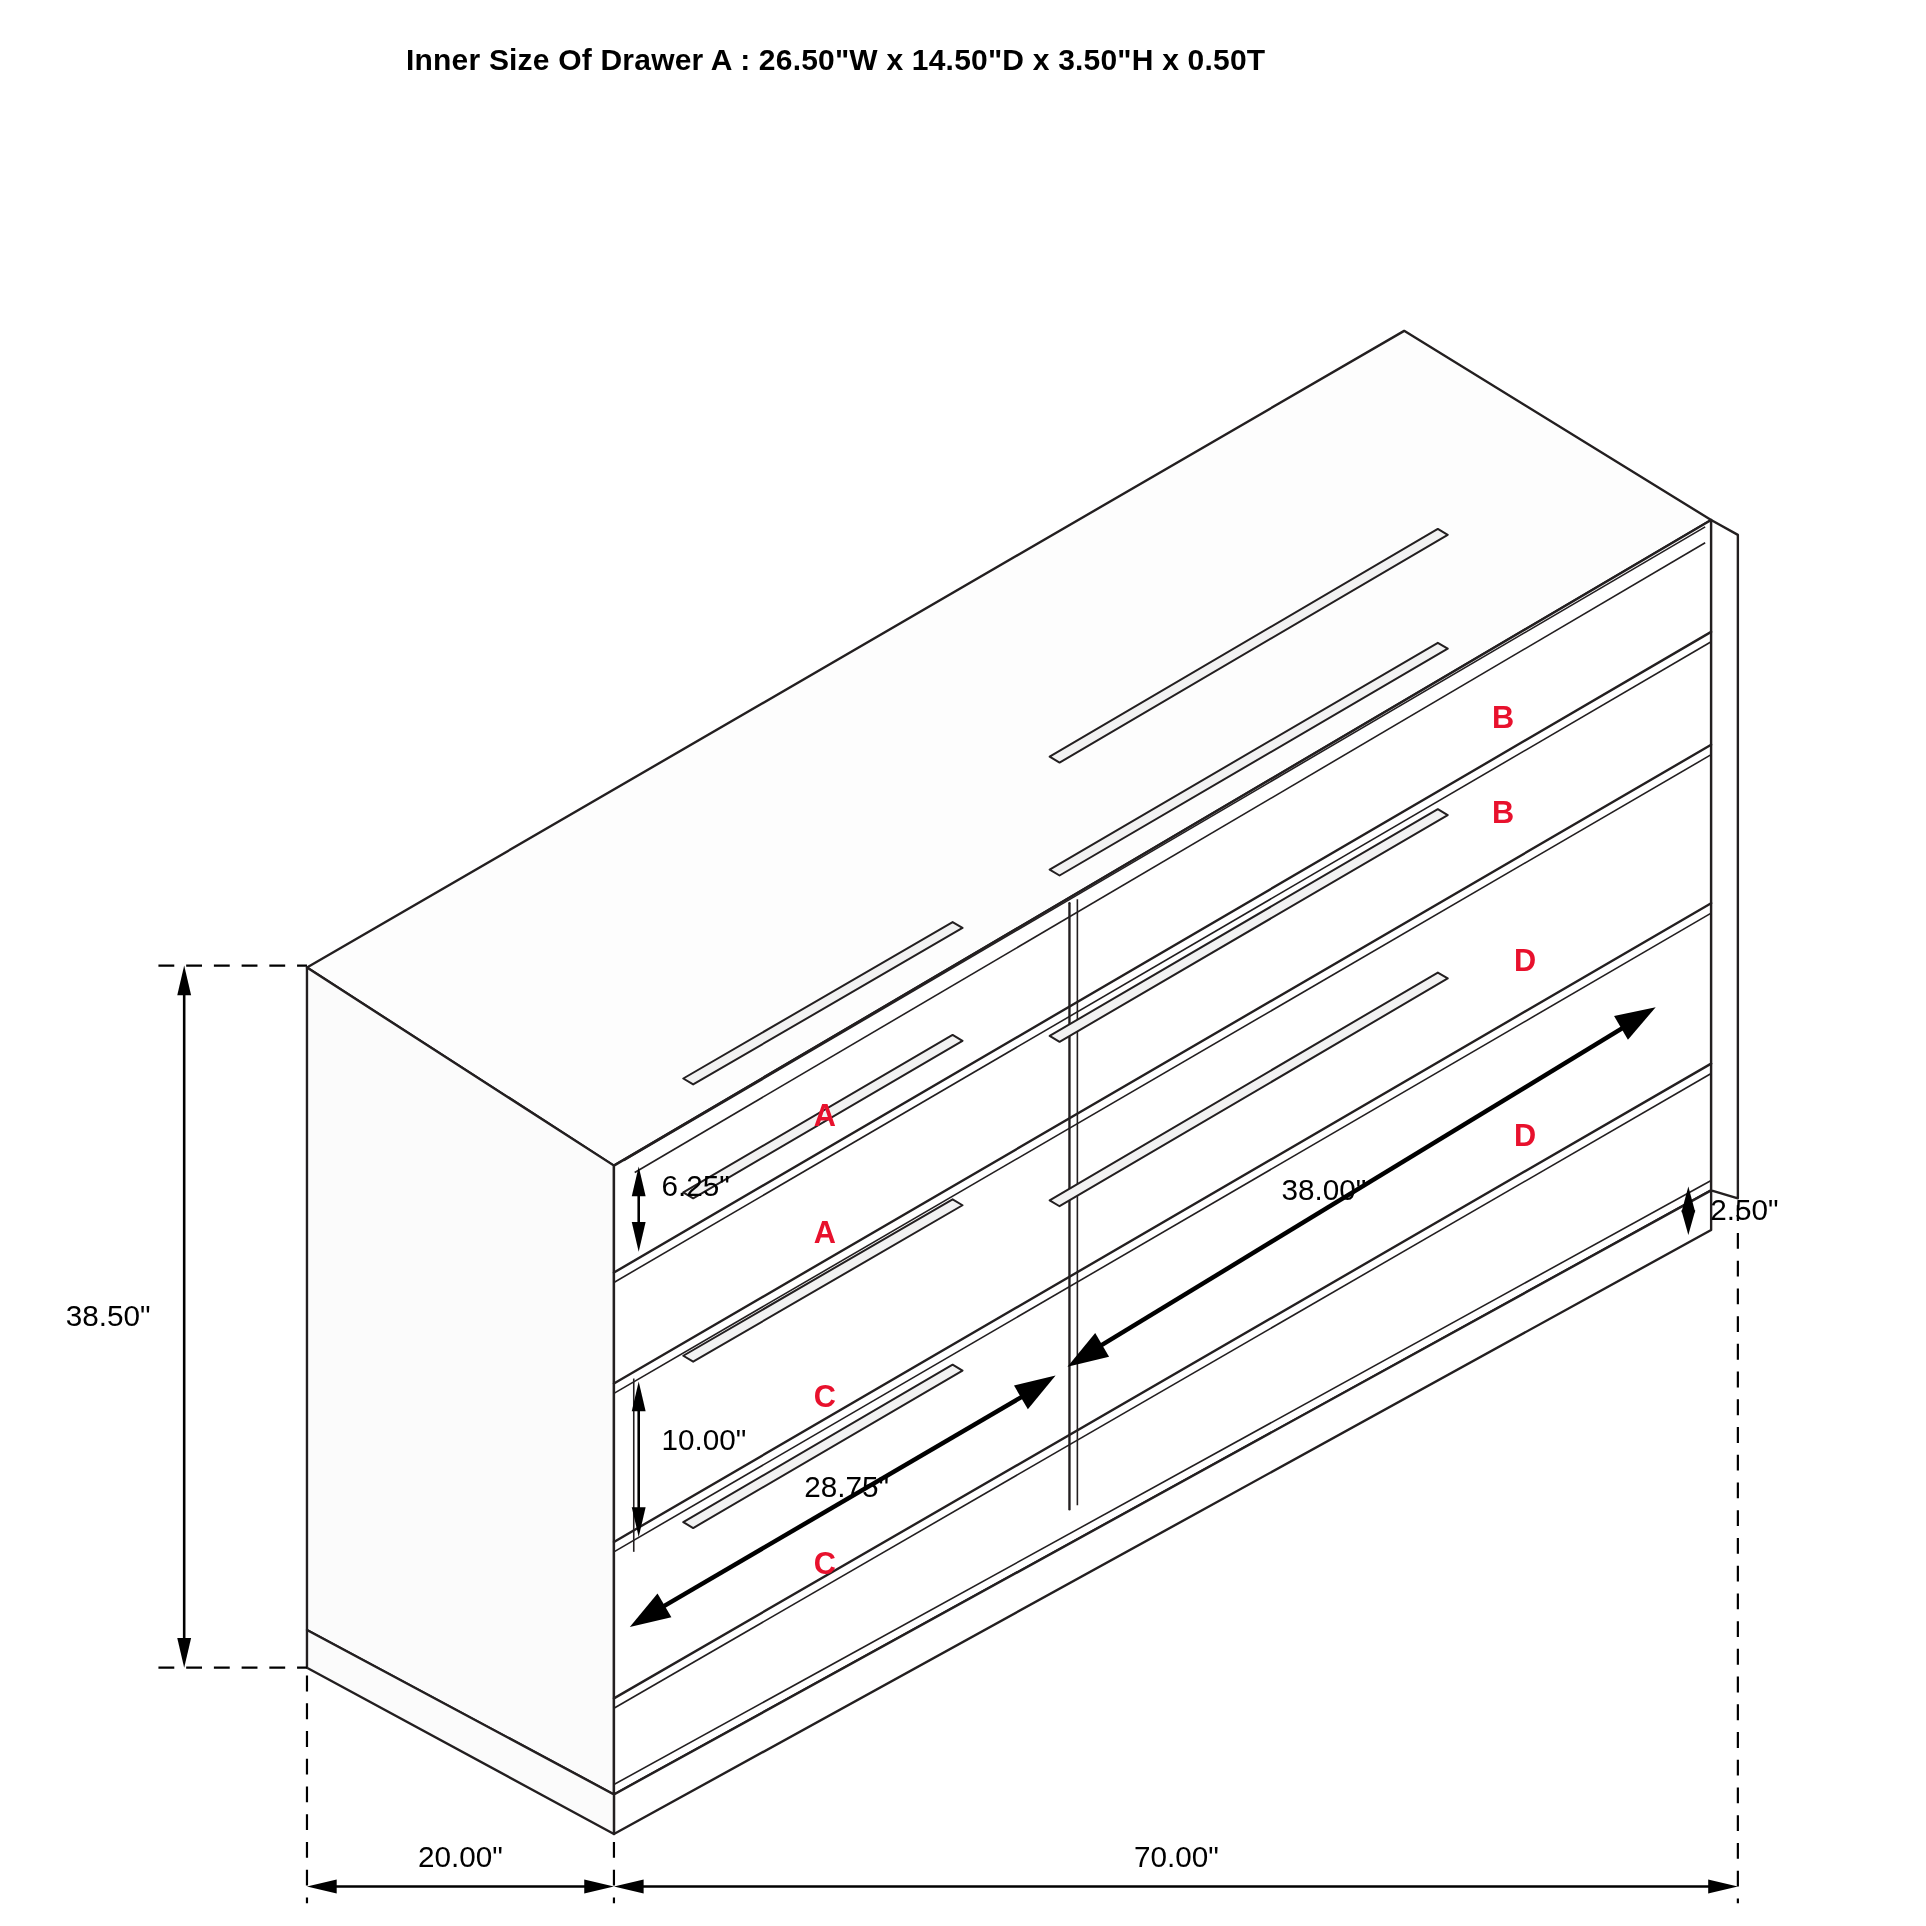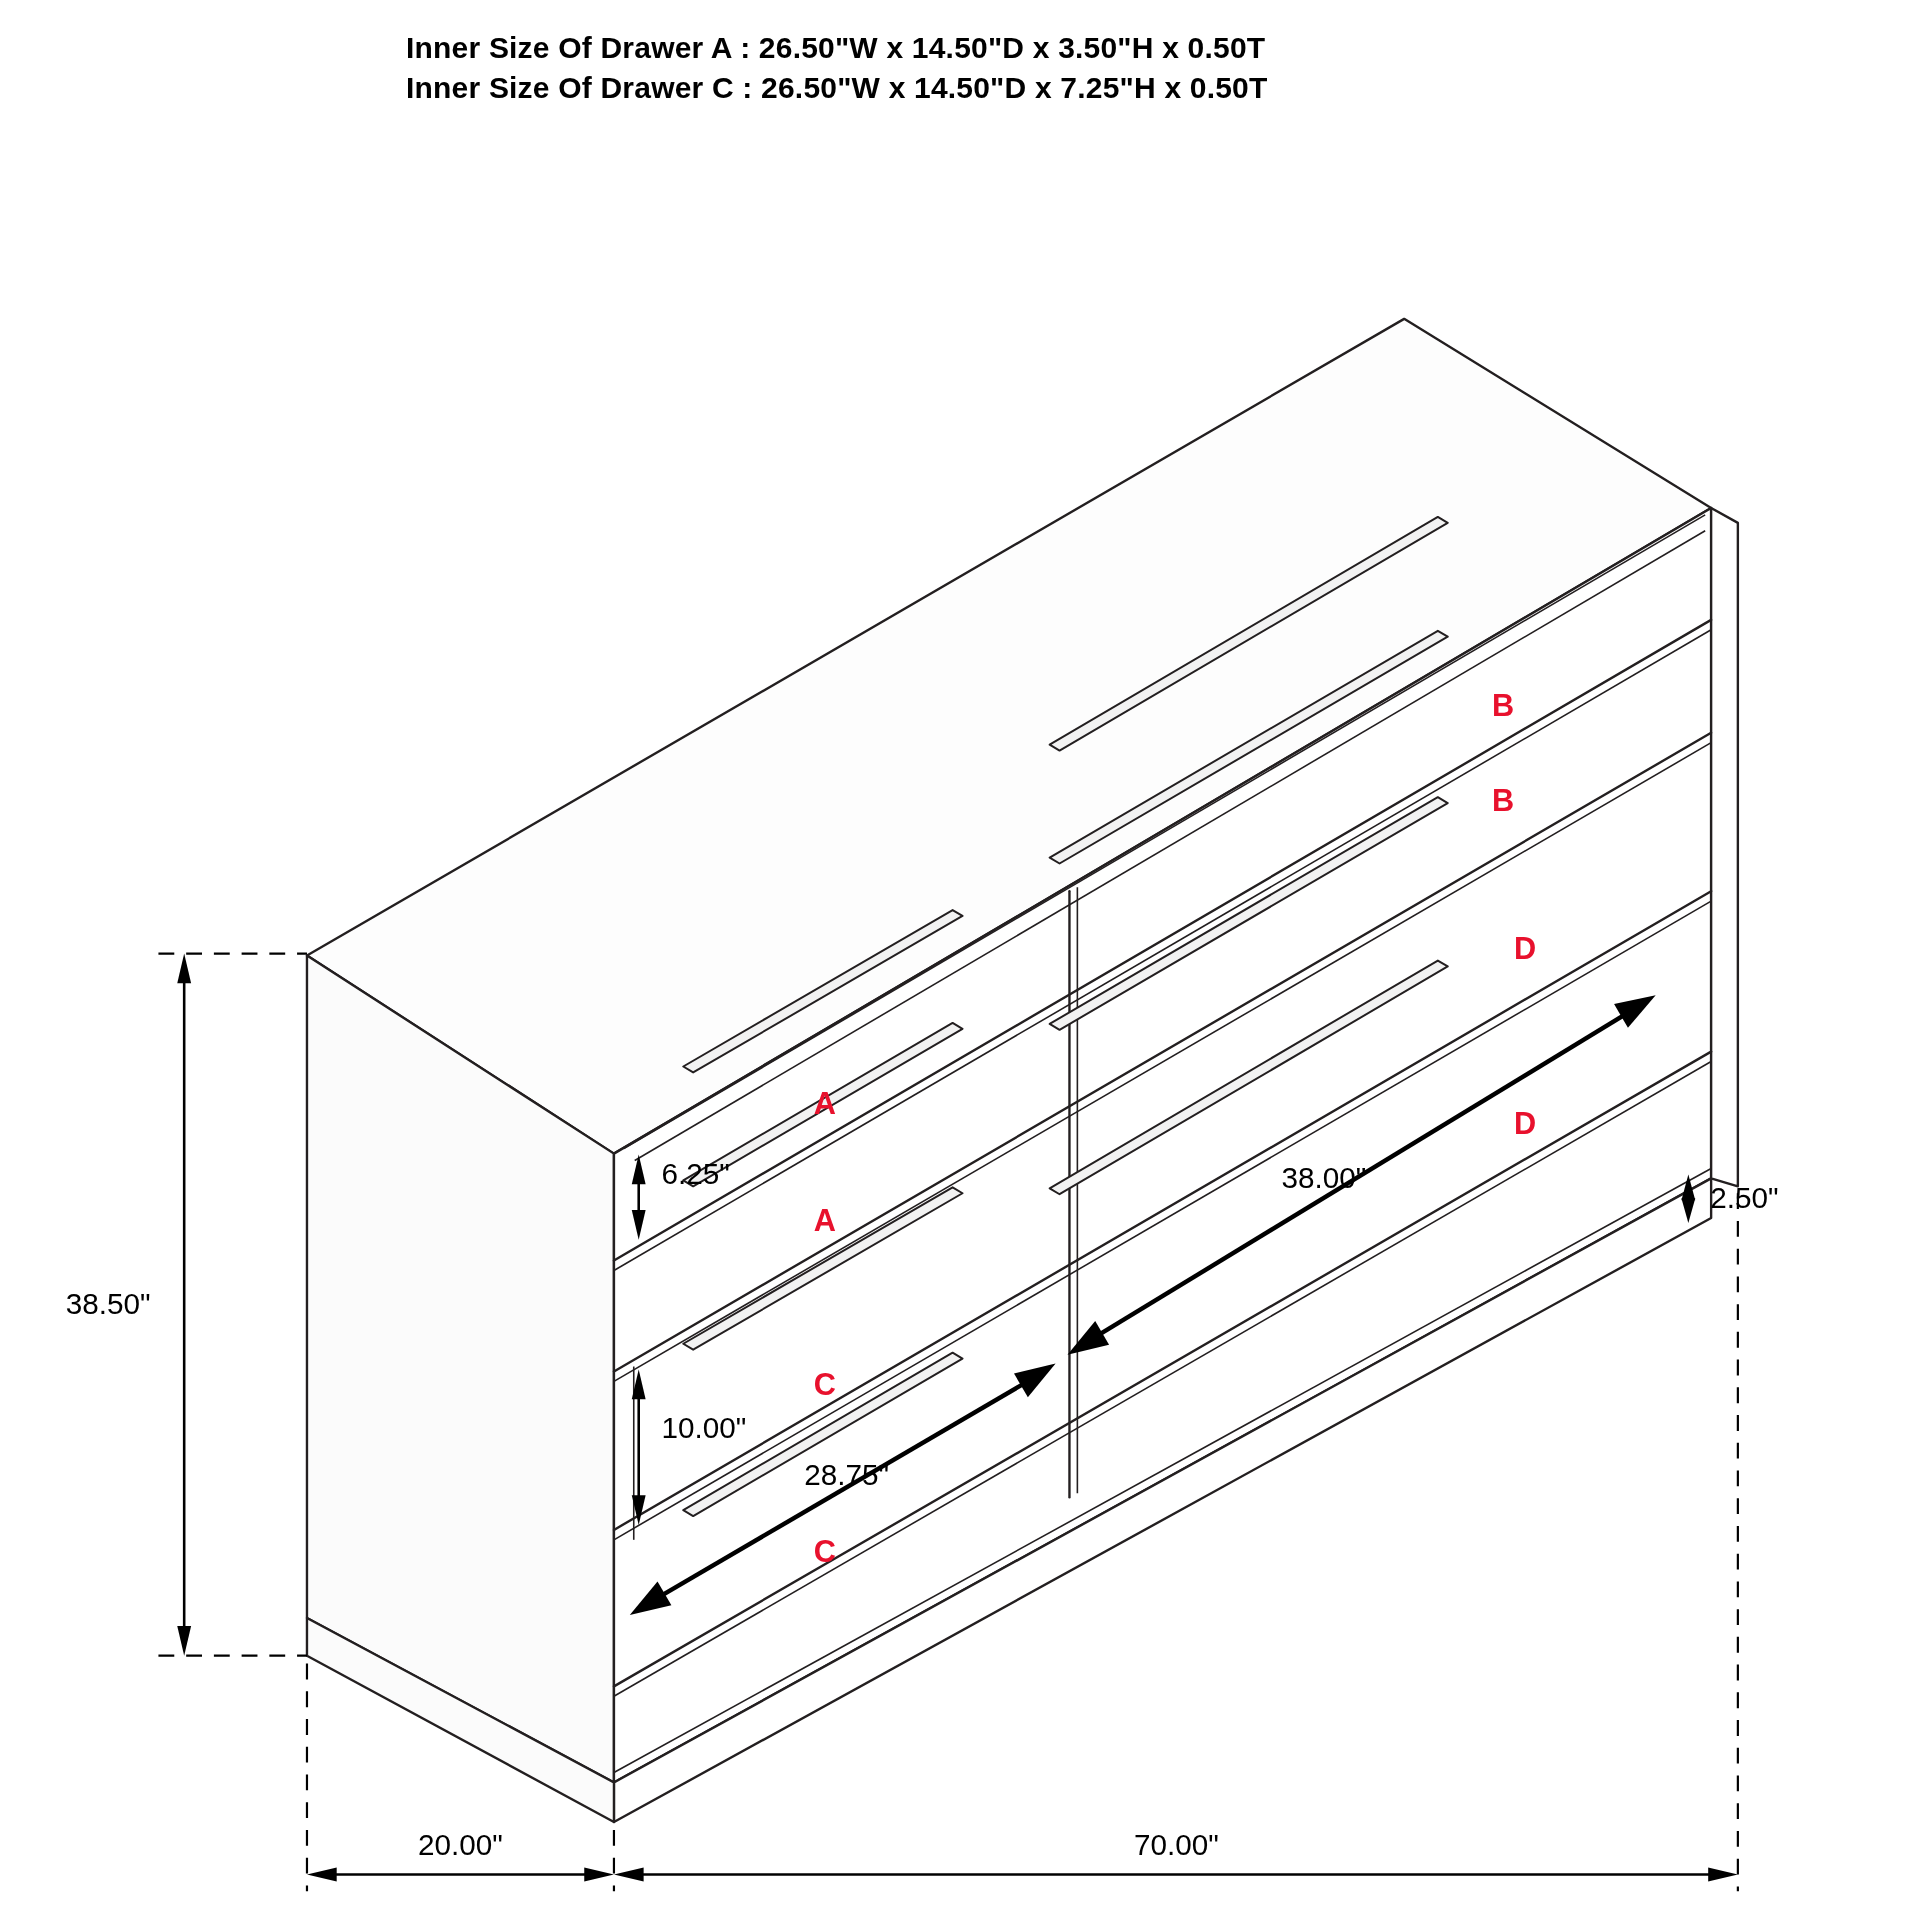--- a/index.html
+++ b/index.html
@@ -11,21 +11,21 @@
     width: 1927px;
     height: 1927px;
     position: relative;
     font-family: "Liberation Sans", sans-serif;
     color: #000000;
     overflow: hidden;
   }
   #diagram-root {
     position: absolute;
     left: 0;
-    top: 0;
+    top: 12px;
     width: 1927px;
     height: 1890px;
     border-radius: 19px;
   }
   .spec-list {
     position: absolute;
     left: 406px;
     top: 28px;
     font-size: 30px;
     font-weight: bold;
@@ -105,21 +105,20 @@
     stroke-dasharray: 16 12;
   }
 </style>
 </head>
 <body>
 
 <div id="diagram-root">
 
   <div class="spec-list">
     <span class="spec-line">Inner Size Of Drawer A : 26.50"W x 14.50"D x 3.50"H x 0.50T</span>
-    <span class="spec-line">Inner Size Of Drawer C : 26.50"W x 14.50"D x 7.25"H x 0.50T</span>
   </div>
 
   <svg width="1927" height="1927" viewBox="0 0 1946 1946">
 
     <polygon class="top-fill" points="1418,322 1728,513 620,1165 310,965"></polygon>
 
     <polygon class="side-fill" points="310,965 620,1165 620,1800 310,1634"></polygon>
 
     <polygon class="panel-fill" points="620,1165 1728,513 1728,1190 620,1800"></polygon>
 

